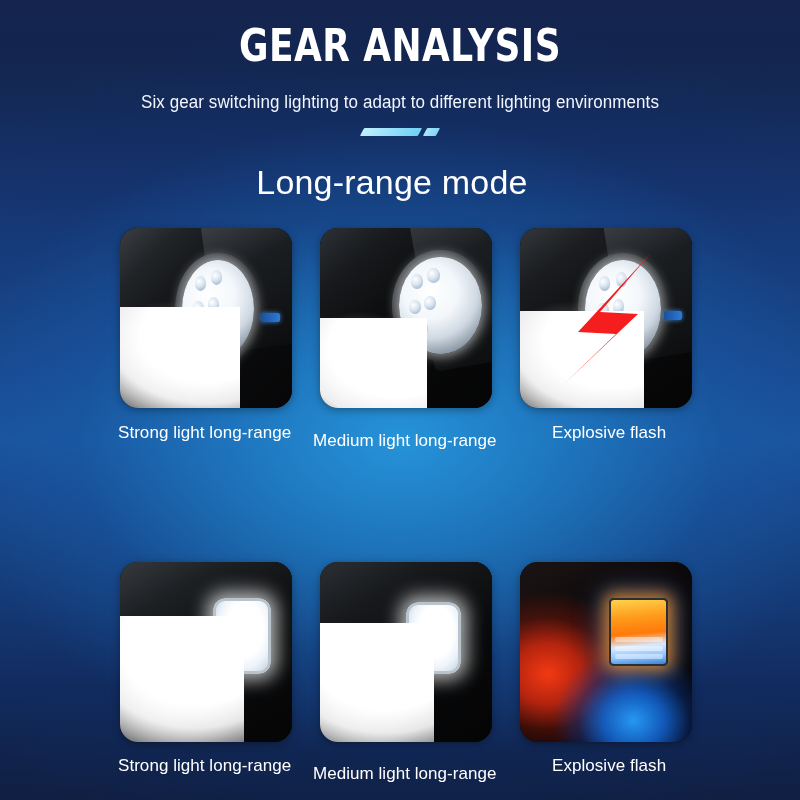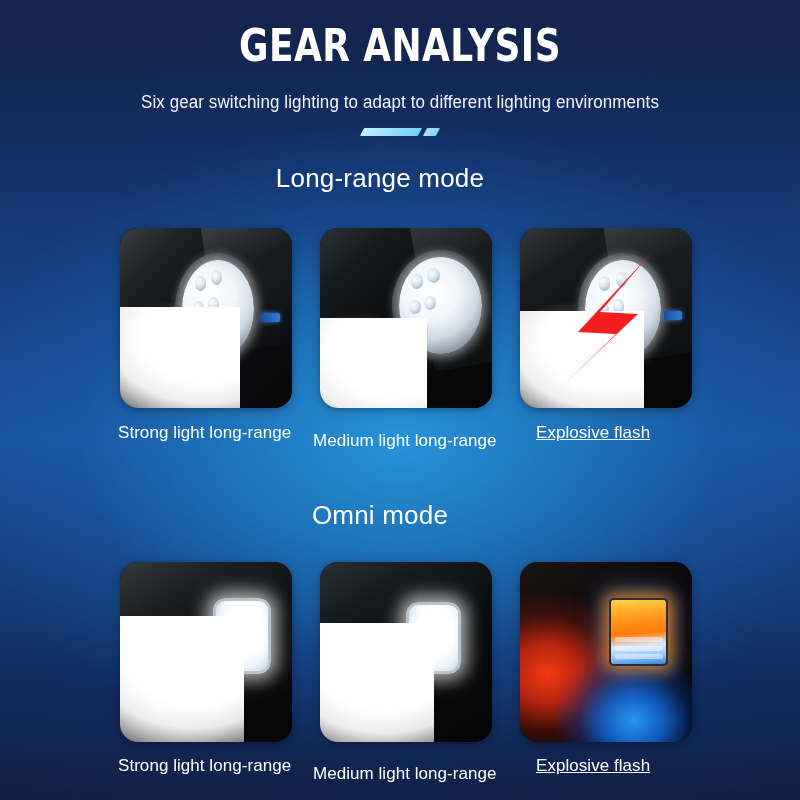--- a/index.html
+++ b/index.html
@@ -73,23 +73,23 @@
   }
   .divider .bar-short {
     width:13px; height:8px;
     background:linear-gradient(90deg,#a9e6fb 0%,#7fd5f5 100%);
     transform:skewX(-28deg);
     border-radius:1px;
   }
 
   
   .section-heading {
-    position:absolute; left:4px; width:752px;
+    position:absolute; left:16px; width:752px;
     text-align:center;
-    font-size:26px;
+    font-size:34px;
     font-weight:normal;
     color:#ffffff;
     letter-spacing:0.2px;
     white-space:nowrap;
   }
   #heading-long  { top:163px; }
   #heading-omni  { top:500px; }
 
   
   .row {
@@ -222,21 +222,21 @@
 
   .caption {
     position:absolute; top:0;
     font-size:17px;
     color:#ffffff;
     white-space:nowrap;
     letter-spacing:0.05px;
   }
   .caption.p1 { left:118px; }
   .caption.p2 { left:313px;margin-top:8px; }
-  .caption.p3 { left:536px;text-decoration:underline; }
+  .caption.p3 { left:552px; }
 </style>
 </head>
 <body>
 
 <div id="page">
 
   <div class="title">GEAR ANALYSIS</div>
 
   <div class="subtitle">Six gear switching lighting to adapt to different lighting environments</div>
 
@@ -313,21 +313,20 @@
       </div>
     </div>
   </div>
 
   <div class="caption-row" id="caps-long">
     <span class="caption p1">Strong light long-range</span>
     <span class="caption p2">Medium light long-range</span>
     <span class="caption p3">Explosive flash</span>
   </div>
 
-  <div class="section-heading" id="heading-omni">Omni mode</div>
 
   <div class="row" id="row-omni">
 
     <div class="card c1">
       <div class="photo">
         <div class="cob-bg"></div>
         <div class="cob-panel" style="left:54%; top:20%; width:34%; height:42%;"></div>
         <div class="cob-flood" style="left:-28%; top:30%; width:100%; height:90%;"></div>
         <div class="glow-haze" style="background:radial-gradient(ellipse 66% 50% at 26% 74%, rgba(255,255,255,0.6) 0%, rgba(255,255,255,0) 72%);"></div>
       </div>

